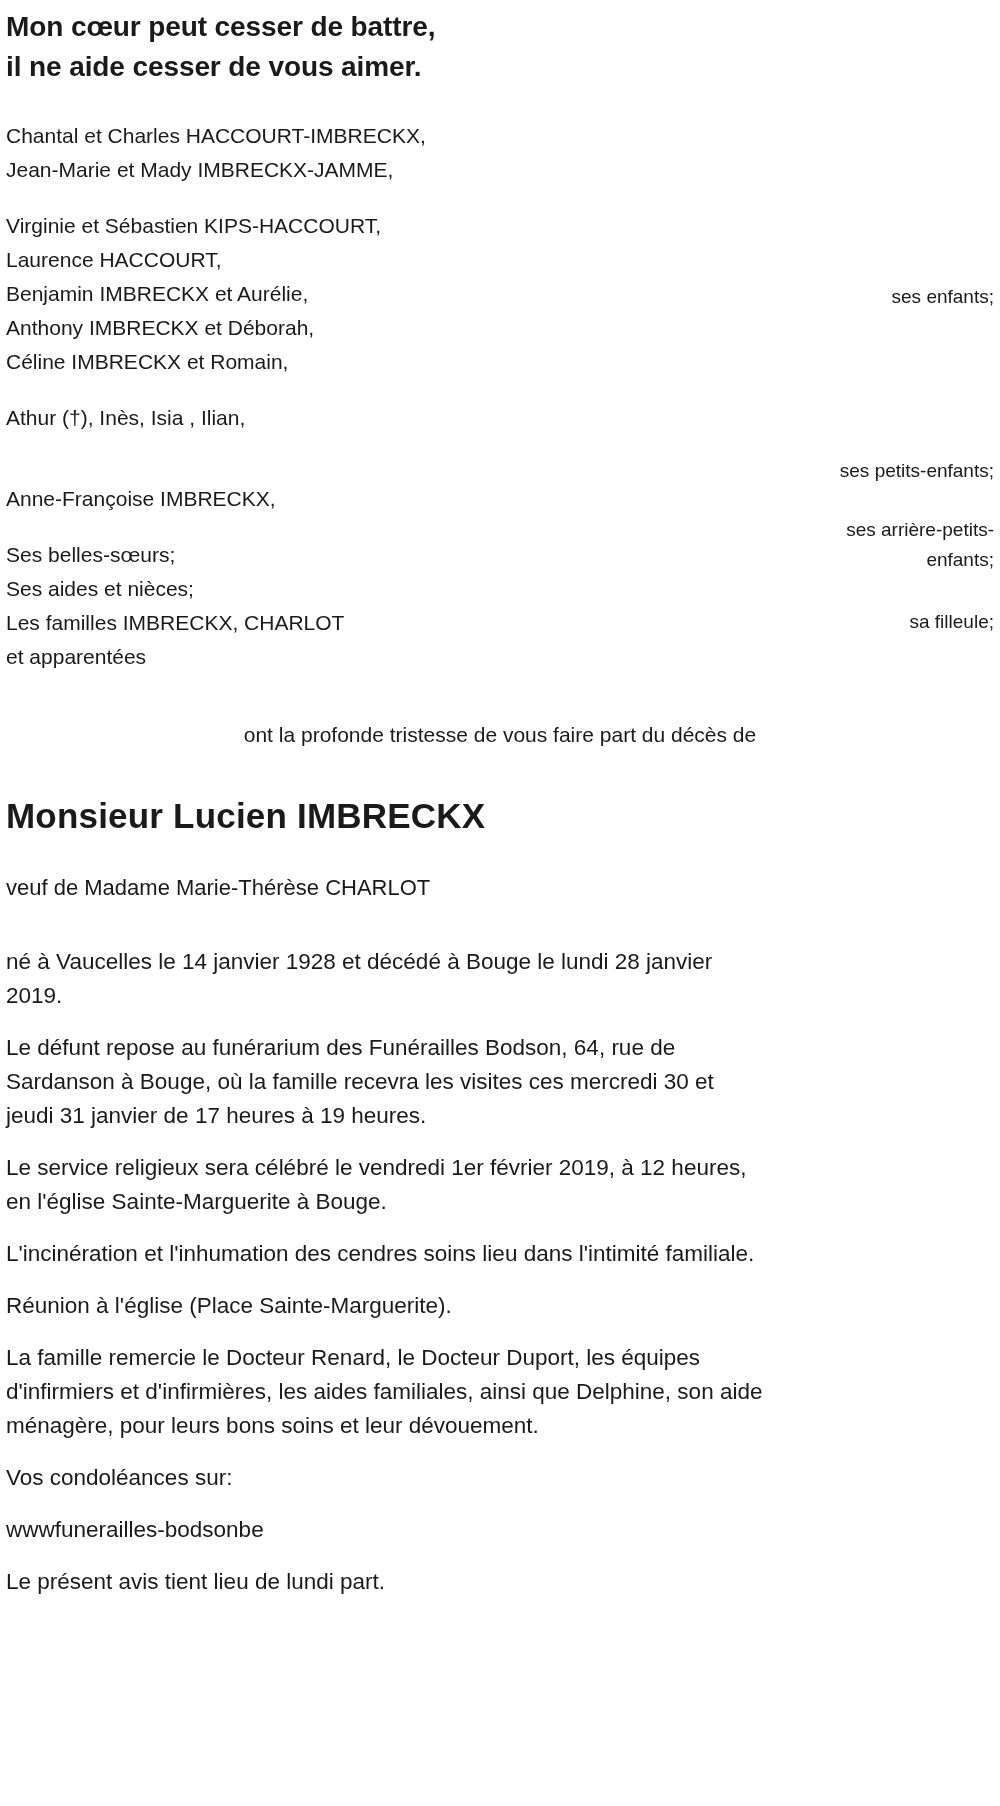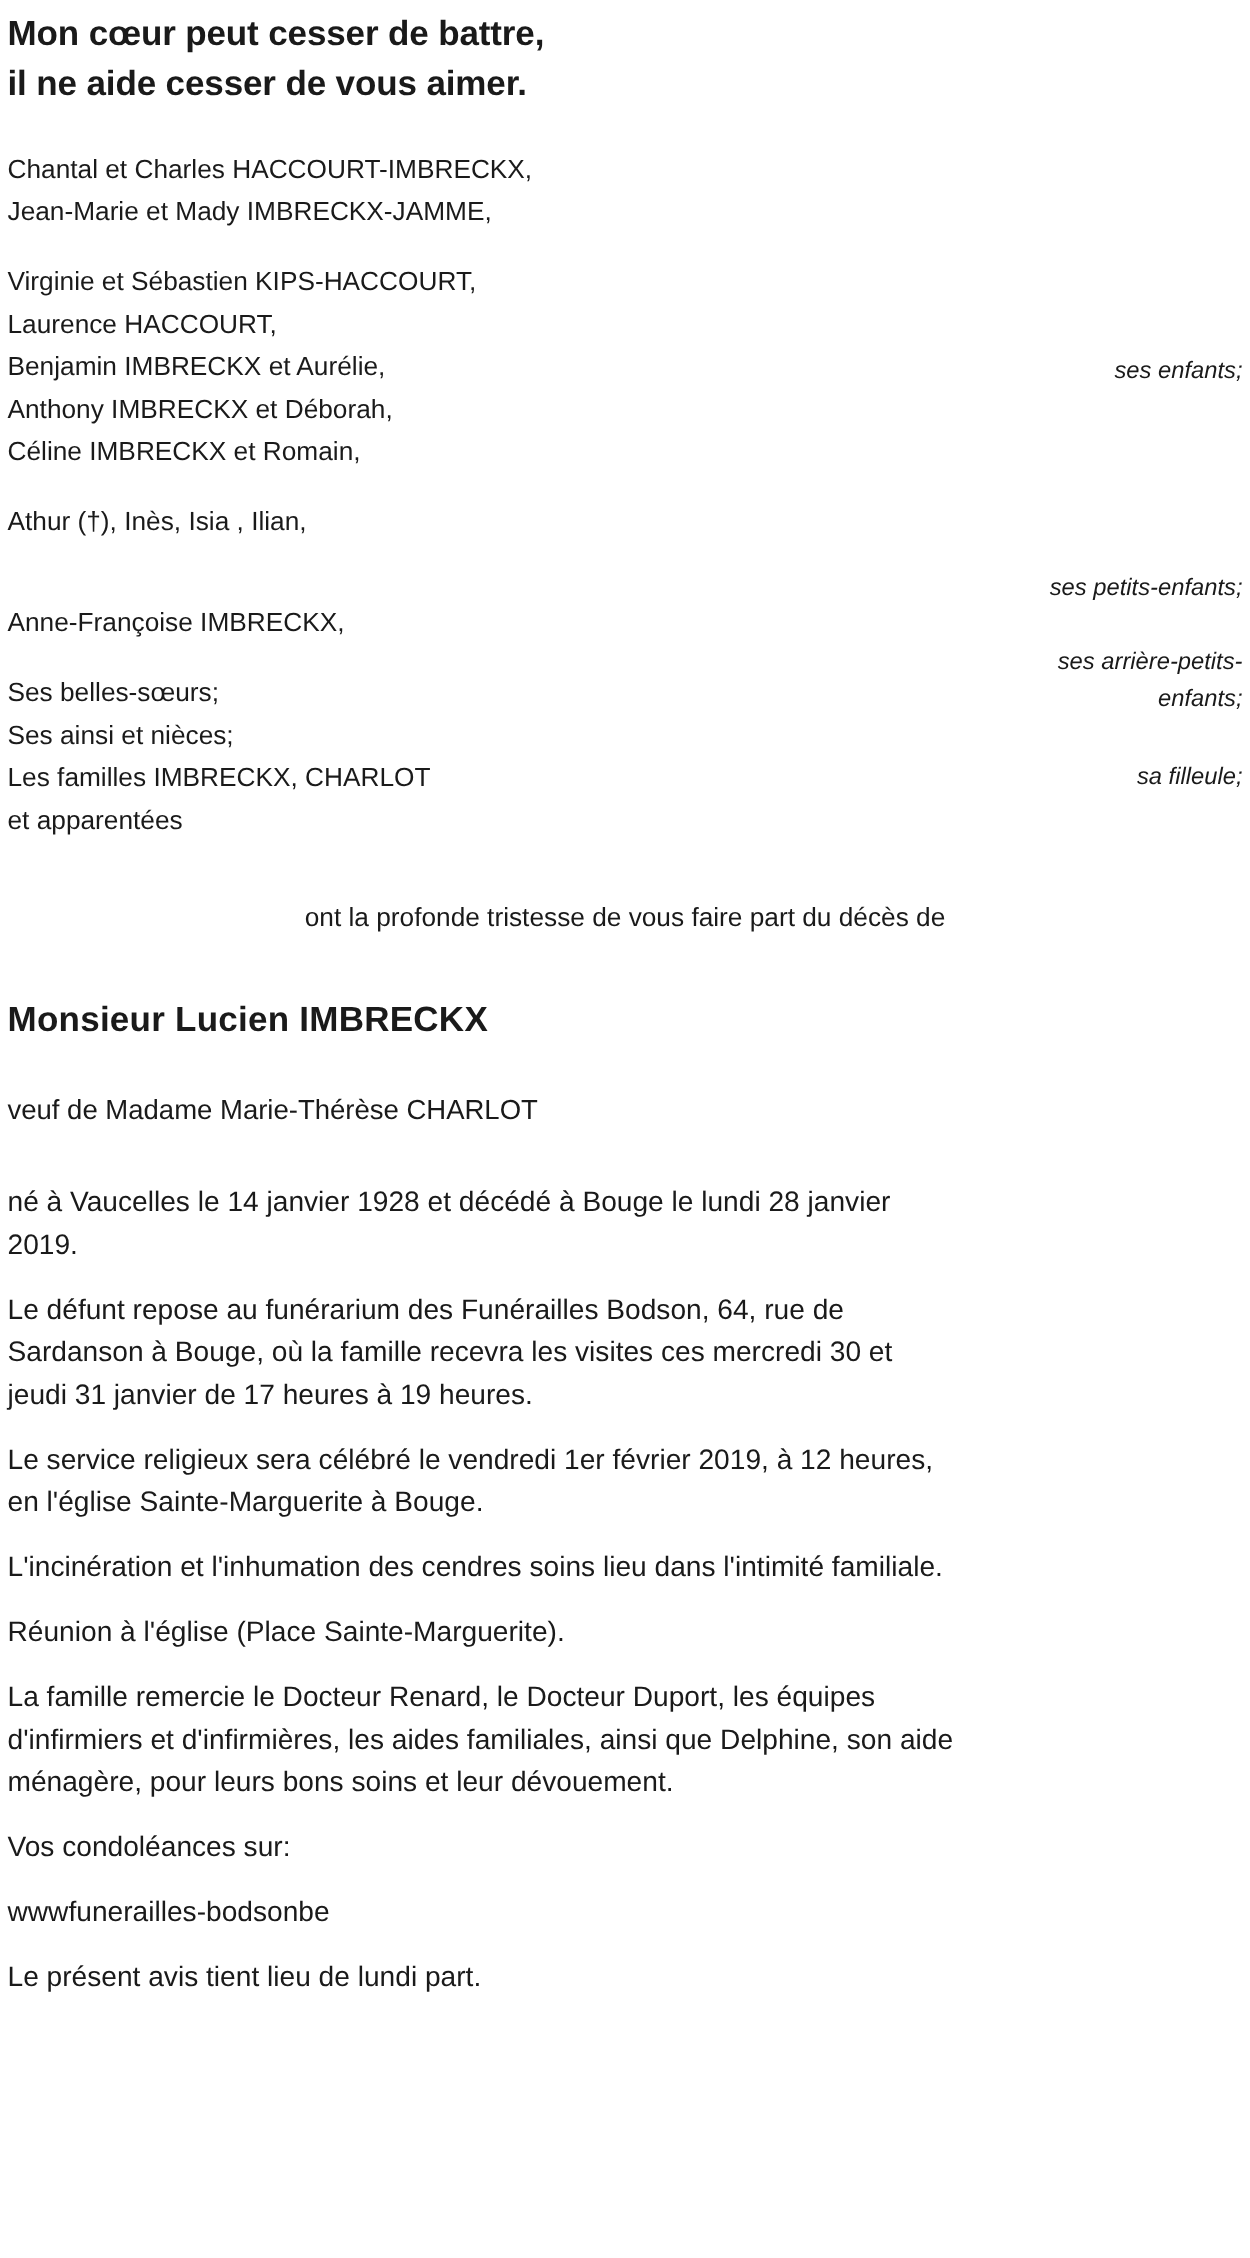--- a/index.html
+++ b/index.html
@@ -47,21 +47,20 @@
   .m-line {
     white-space: pre;
   }
   .gap-md { height: 22px; }
   .gap-lg { height: 47px; }
 
   
   .role {
     position: absolute;
     right: 0;
-    font-style: italic;
     font-size: 19px;
     line-height: 30px;
     text-align: right;
     white-space: pre-line;
   }
   .role-enfants          { top: 163px; }
   .role-petits-enfants   { top: 337px; }
   .role-arriere          { top: 396px; width: 290px; }
   .role-filleule         { top: 488px; }
 
@@ -71,21 +70,21 @@
     font-size: 21px;
     line-height: 32px;
     text-align: center;
   }
 
   
   .deceased-name {
     margin-top: 44px;
     font-family: "Liberation Sans Narrow", "Liberation Sans", sans-serif;
     font-weight: bold;
-    font-size: 28px;
+    font-size: 35px;
     line-height: 42px;
     letter-spacing: 0.2px;
   }
 
   .spouse {
     margin-top: 36px;
     font-family: "Liberation Sans Narrow", "Liberation Sans", sans-serif;
     font-size: 22px;
     line-height: 30px;
   }
@@ -139,21 +138,21 @@
     <div class="gap-lg"></div>
 
     <div class="m-group">
       <div class="m-line">Anne-Françoise IMBRECKX,</div>
     </div>
 
     <div class="gap-md"></div>
 
     <div class="m-group">
       <div class="m-line">Ses belles-sœurs;</div>
-      <div class="m-line">Ses ainsi et nièces;</div>
+      <div class="m-line">Ses aides et nièces;</div>
       <div class="m-line">Les familles IMBRECKX, CHARLOT</div>
       <div class="m-line">et apparentées</div>
     </div>
 
     <div class="role role-enfants">ses enfants;</div>
     <div class="role role-petits-enfants">ses petits-enfants;</div>
     <div class="role role-arriere">ses arrière-petits-
 enfants;</div>
     <div class="role role-filleule">sa filleule;</div>
   </div>

